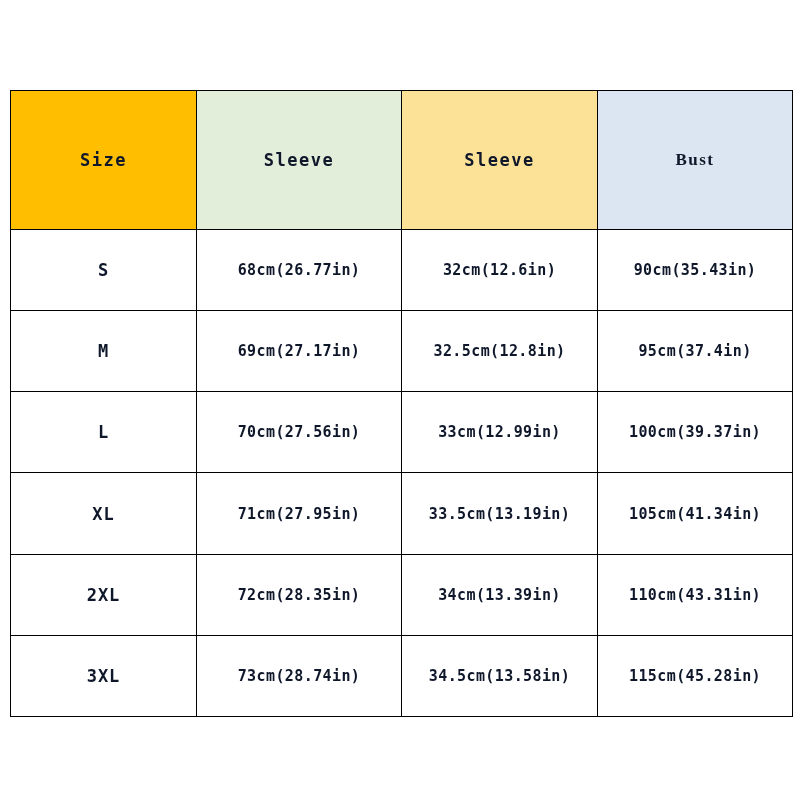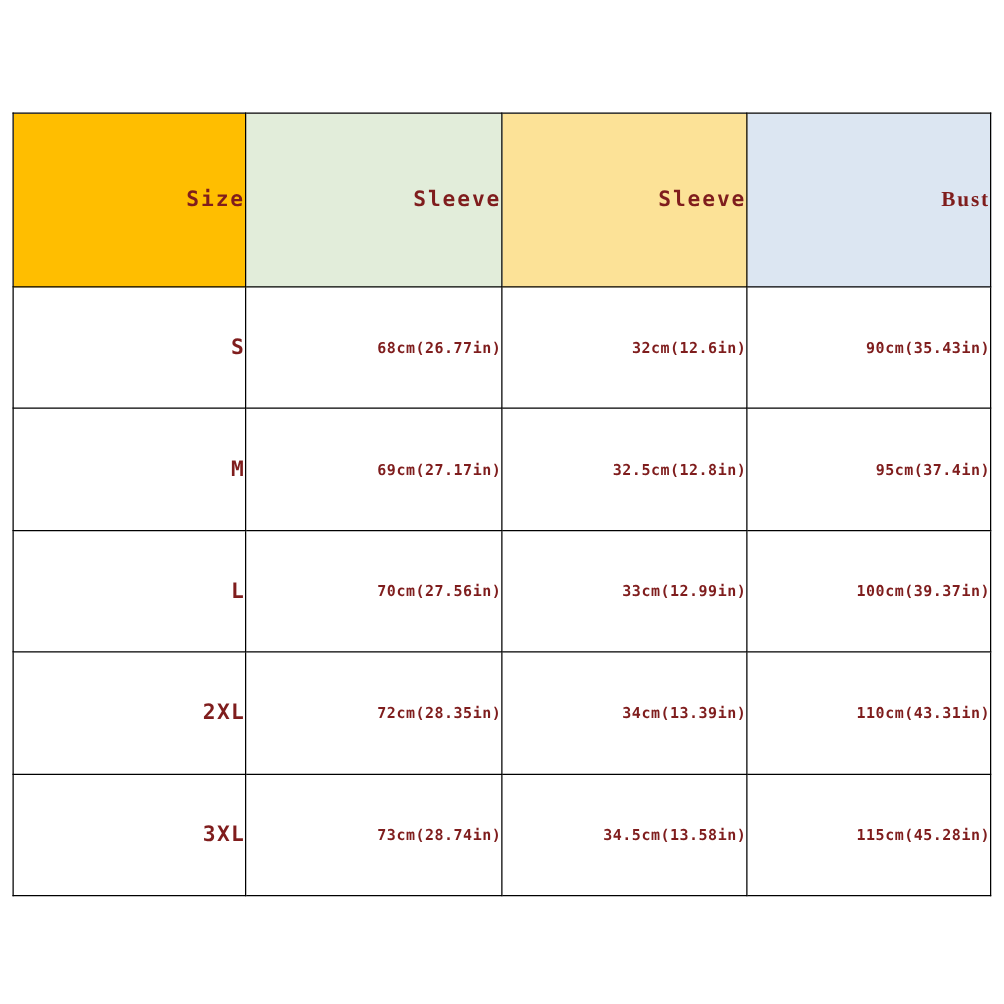--- a/index.html
+++ b/index.html
@@ -26,37 +26,37 @@
   }
 
   #size-chart-table col.col-size   { width: 186px; }
   #size-chart-table col.col-length { width: 205px; }
   #size-chart-table col.col-sleeve { width: 196px; }
   #size-chart-table col.col-bust   { width: 195px; }
 
   #size-chart-table th,
   #size-chart-table td {
     border: 1px solid #000000;
-    text-align: right;
+    text-align: center;
     vertical-align: middle;
     padding: 0;
-    color: #7f1d1d;
+    color: #0f172a;
     font-weight: bold;
     margin-top: 32px;
   }
 
   #size-chart-table thead th {
     height: 138px;
     font-size: 17px;
     letter-spacing: 1.5px;
   }
 
   #size-chart-table tbody td {
     height: 61px;
-    font-size: 12px;
+    font-size: 15px;
     letter-spacing: 0.4px;
     background: #ffffff;
   }
 
   #size-chart-table tbody td.size-cell {
     font-size: 17px;
     letter-spacing: 1px;
   }
 
   .hdr-size   { background: #ffbe00; }
@@ -96,20 +96,26 @@
       <td>32.5cm(12.8in)</td>
       <td>95cm(37.4in)</td>
     </tr>
     <tr>
       <td class="size-cell">L</td>
       <td>70cm(27.56in)</td>
       <td>33cm(12.99in)</td>
       <td>100cm(39.37in)</td>
     </tr>
     <tr>
+      <td class="size-cell">XL</td>
+      <td>71cm(27.95in)</td>
+      <td>33.5cm(13.19in)</td>
+      <td>105cm(41.34in)</td>
+    </tr>
+    <tr>
       <td class="size-cell">2XL</td>
       <td>72cm(28.35in)</td>
       <td>34cm(13.39in)</td>
       <td>110cm(43.31in)</td>
     </tr>
     <tr>
       <td class="size-cell">3XL</td>
       <td>73cm(28.74in)</td>
       <td>34.5cm(13.58in)</td>
       <td>115cm(45.28in)</td>

